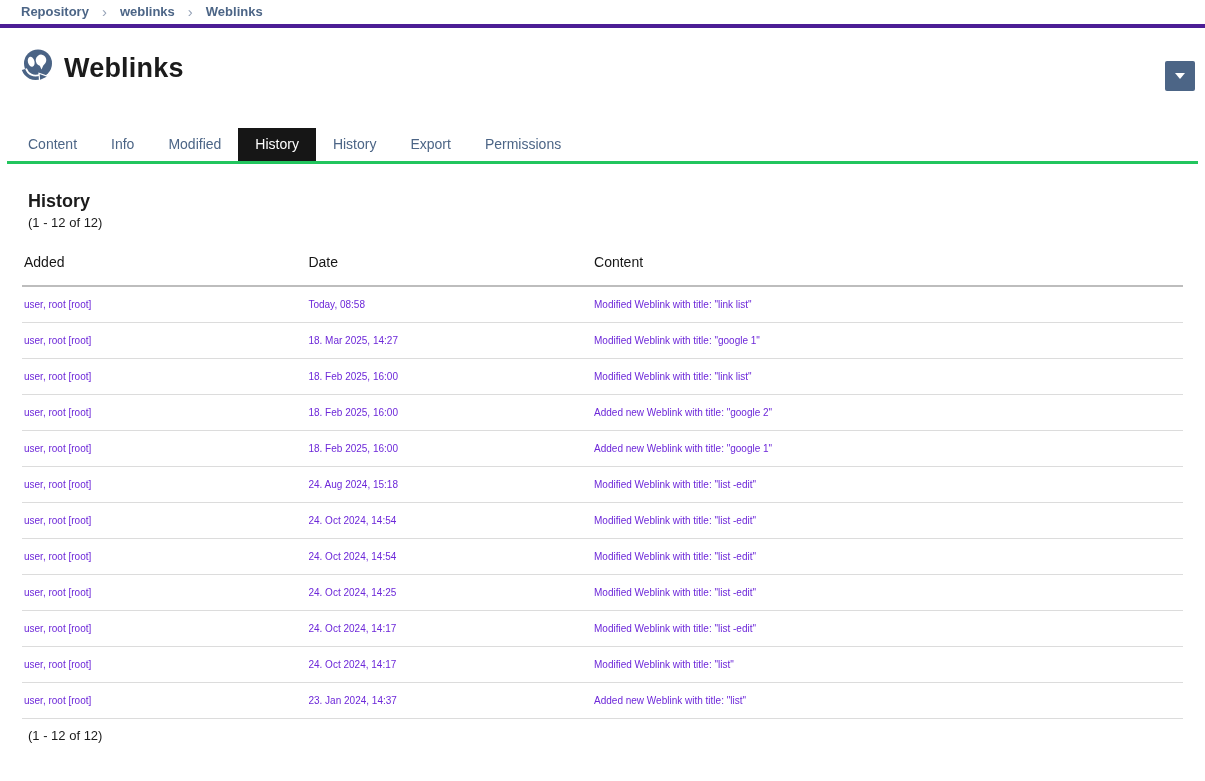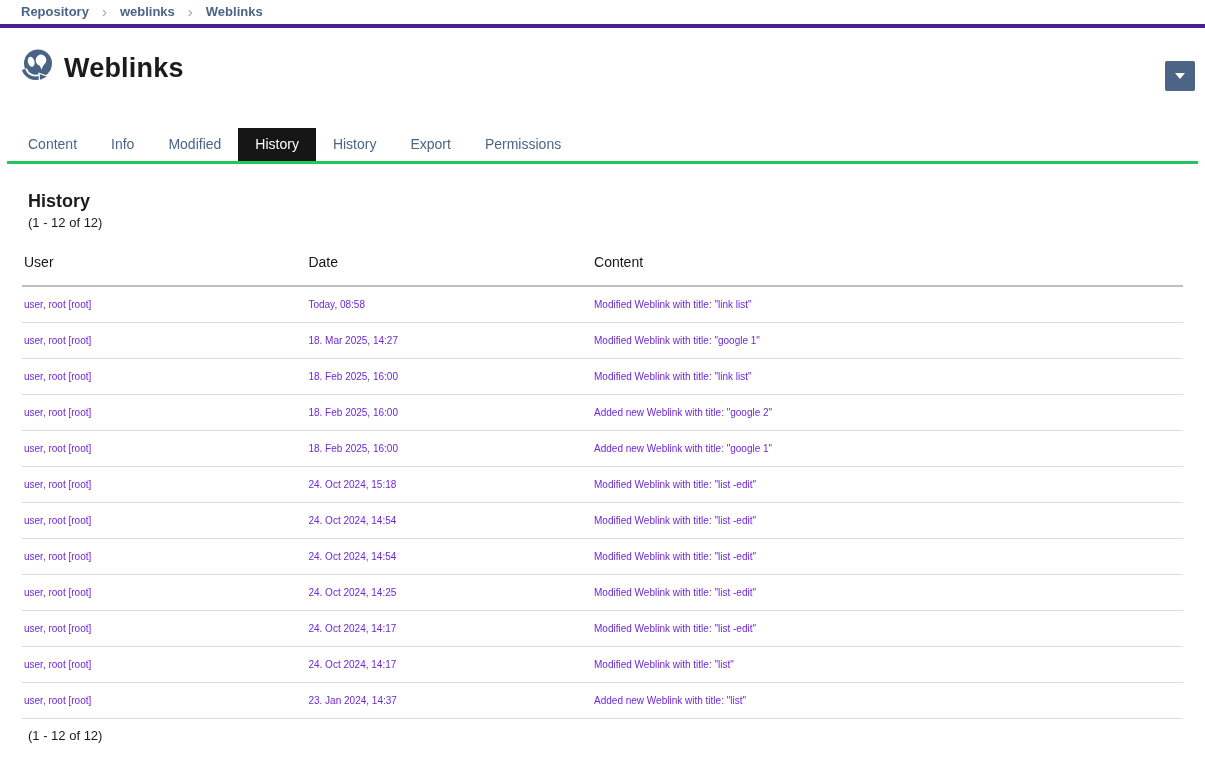--- a/index.html
+++ b/index.html
@@ -126,21 +126,21 @@
 
   <table class="history-table">
     <colgroup>
       <col style="width:24.5%">
       <col style="width:24.6%">
       <col style="width:50.9%">
     </colgroup>
     <thead>
       <tr>
 
-      <th>User</th>
+      <th>Added</th>
           <th>Date</th>
           <th>Content</th>
         </tr>
     </thead>
     <tbody>
 
     <tr>
         <td>user, root [root]</td>
         <td>Today, 08:58</td>
         <td>Modified Weblink with title: "link list"</td>
@@ -160,21 +160,21 @@
         <td>18. Feb 2025, 16:00</td>
         <td>Added new Weblink with title: "google 2"</td>
       </tr>
         <tr>
         <td>user, root [root]</td>
         <td>18. Feb 2025, 16:00</td>
         <td>Added new Weblink with title: "google 1"</td>
       </tr>
         <tr>
         <td>user, root [root]</td>
-        <td>24. Oct 2024, 15:18</td>
+        <td>24. Aug 2024, 15:18</td>
         <td>Modified Weblink with title: "list -edit"</td>
       </tr>
         <tr>
         <td>user, root [root]</td>
         <td>24. Oct 2024, 14:54</td>
         <td>Modified Weblink with title: "list -edit"</td>
       </tr>
         <tr>
         <td>user, root [root]</td>
         <td>24. Oct 2024, 14:54</td>

